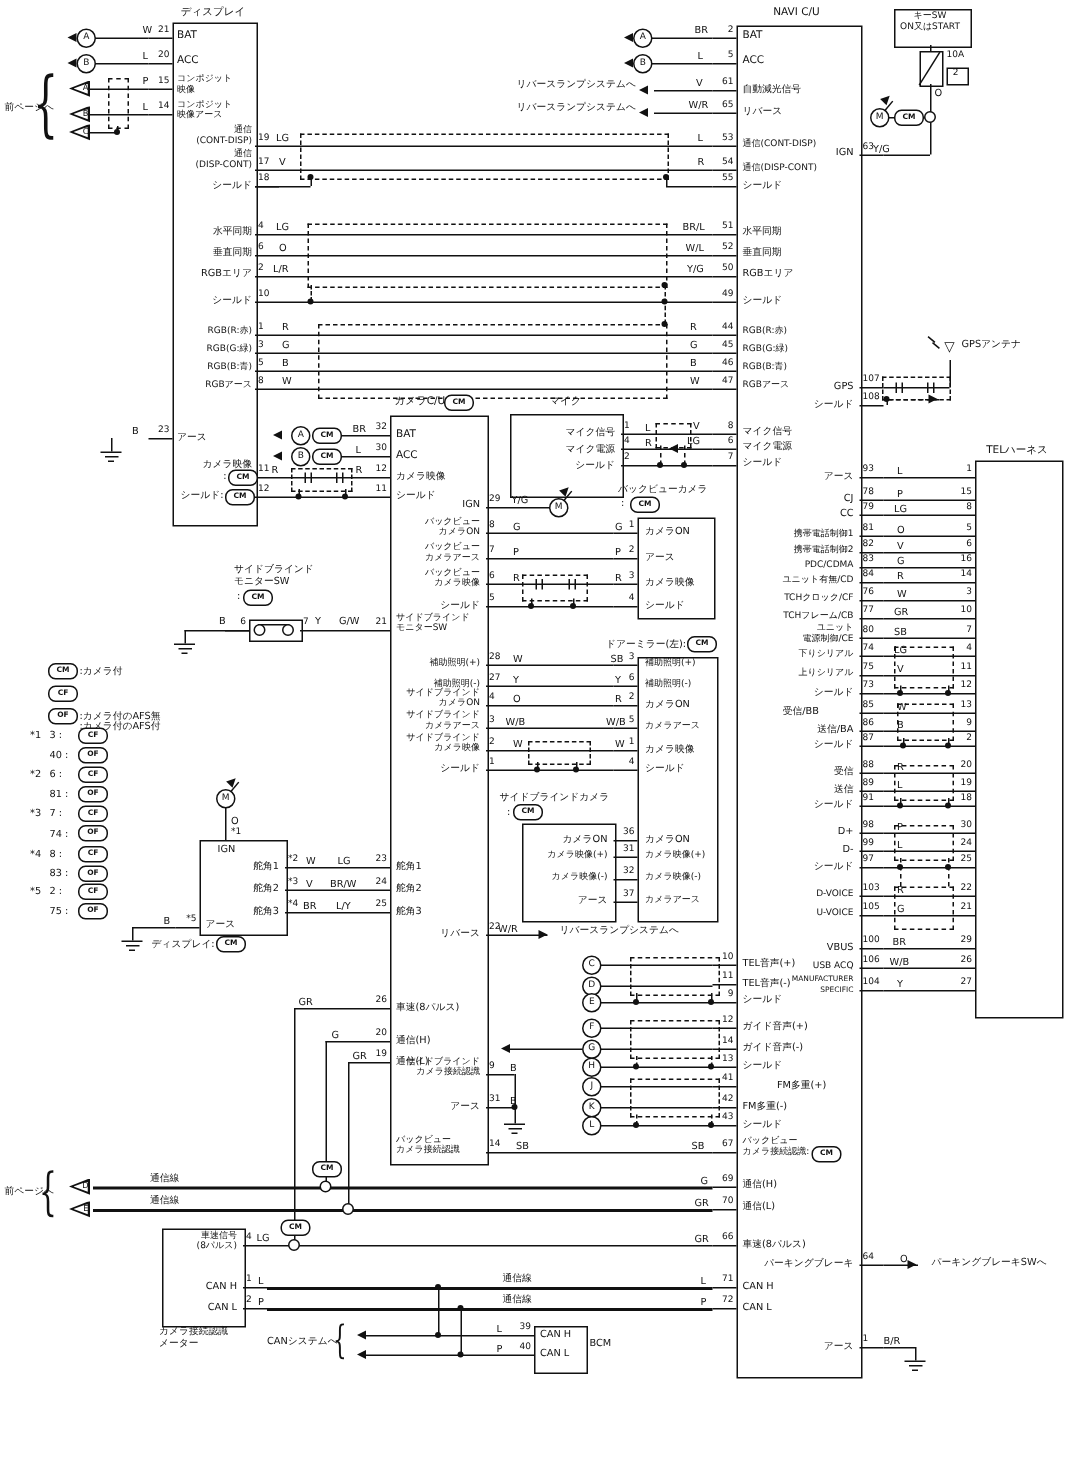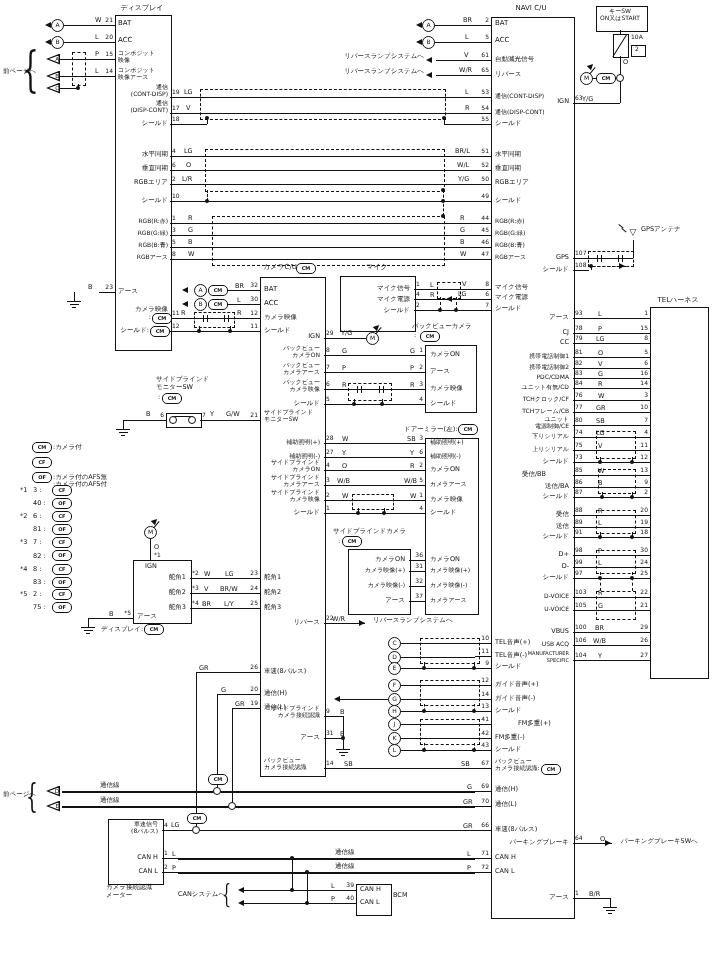--- a/index.html
+++ b/index.html
@@ -69,21 +69,21 @@
     <div class="t" style="left: 53px; top: 481px; font-size: 6.5px;">:カメラ付のAFS付</div>
     <div class="t" style="left: 53px; top: 474px; font-size: 6.5px;">:カメラ付のAFS無</div>
     <div class="t" style="left: 20px; top: 487px; font-size: 6.5px;">*1</div>
     <div class="t" style="left: 33px; top: 487px; font-size: 6.5px;">3 :</div>
     <div class="t" style="left: 33px; top: 500px; font-size: 6.5px;">40 :</div>
     <div class="t" style="left: 20px; top: 513px; font-size: 6.5px;">*2</div>
     <div class="t" style="left: 33px; top: 513px; font-size: 6.5px;">6 :</div>
     <div class="t" style="left: 33px; top: 526px; font-size: 6.5px;">81 :</div>
     <div class="t" style="left: 20px; top: 539px; font-size: 6.5px;">*3</div>
     <div class="t" style="left: 33px; top: 539px; font-size: 6.5px;">7 :</div>
-    <div class="t" style="left: 33px; top: 553px; font-size: 6.5px;">82 :</div>
+    <div class="t" style="left: 33px; top: 553px; font-size: 6.5px;">74 :</div>
     <div class="t" style="left: 20px; top: 566px; font-size: 6.5px;">*4</div>
     <div class="t" style="left: 33px; top: 566px; font-size: 6.5px;">8 :</div>
     <div class="t" style="left: 33px; top: 579px; font-size: 6.5px;">83 :</div>
     <div class="t" style="left: 20px; top: 591px; font-size: 6.5px;">*5</div>
     <div class="t" style="left: 33px; top: 591px; font-size: 6.5px;">2 :</div>
     <div class="t" style="left: 33px; top: 604px; font-size: 6.5px;">75 :</div>
     <div class="t" style="left: 118px; top: 20px; font-size: 7px;">BAT</div>
     <div class="t" style="left: 118px; top: 37px; font-size: 7px;">ACC</div>
     <div class="t" style="left: 118px; top: 50px; font-size: 6px;">コンポジット</div>
     <div class="t" style="left: 118px; top: 57px; font-size: 6px;">映像</div>

